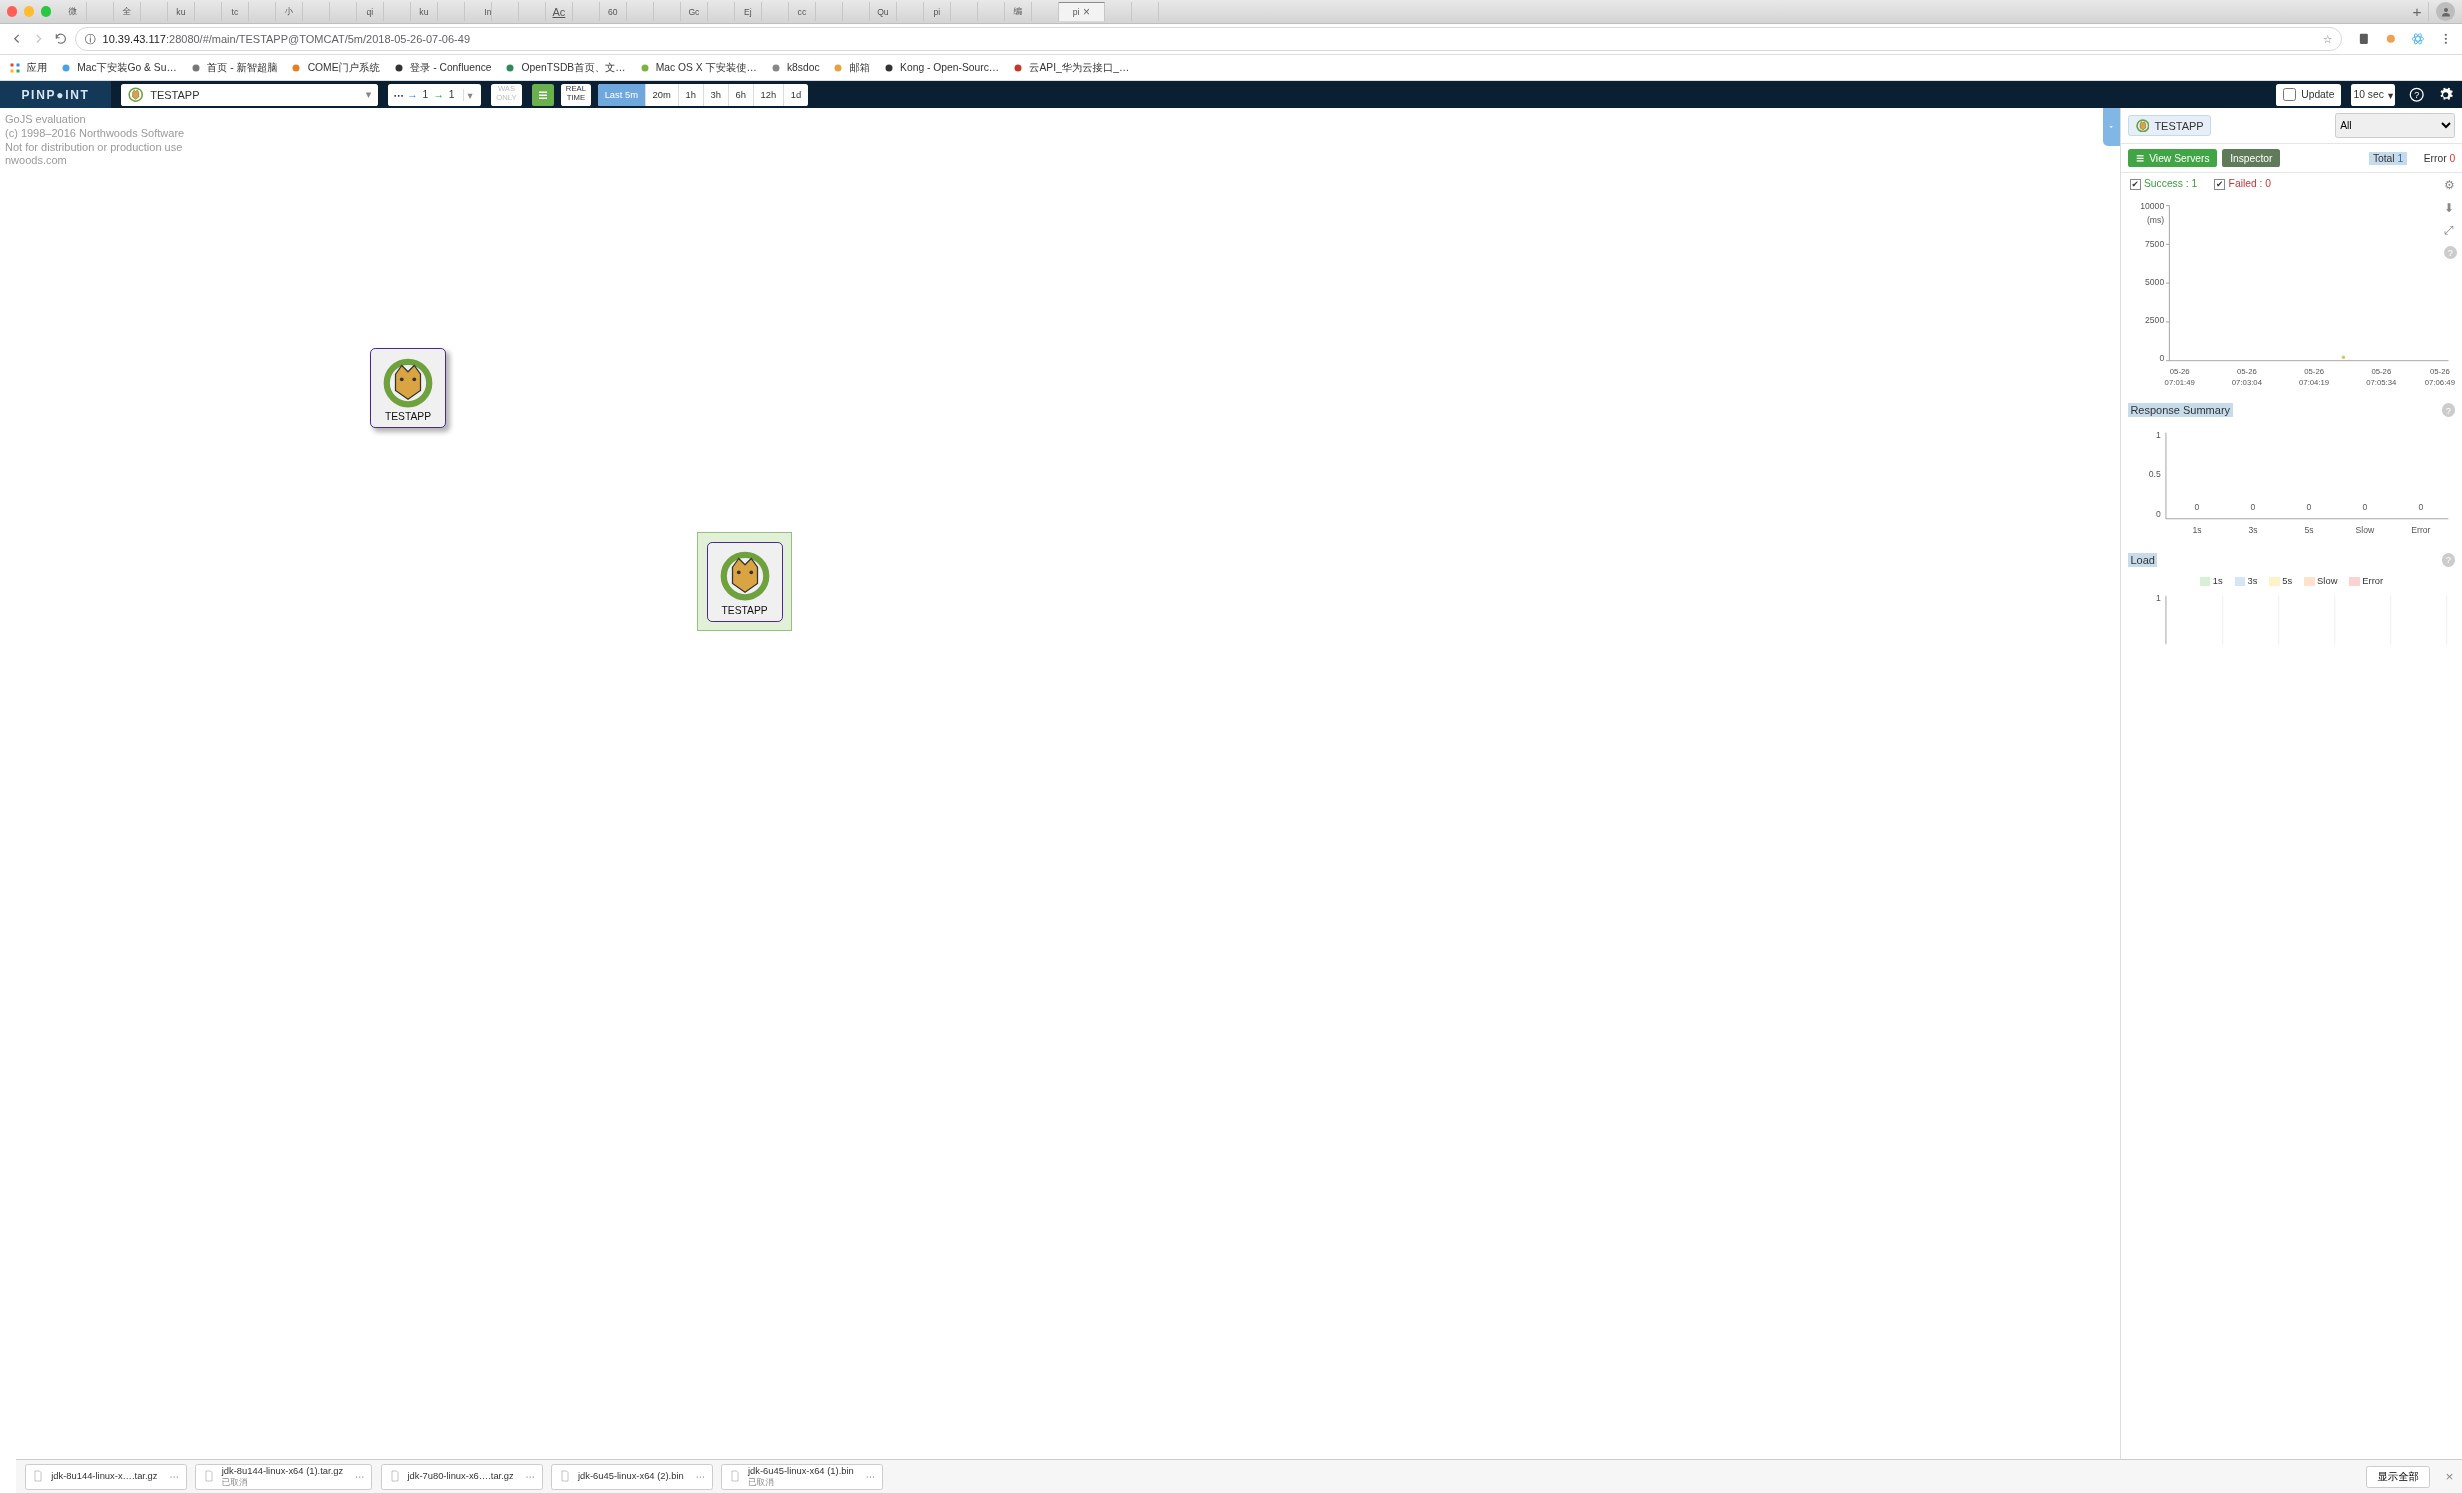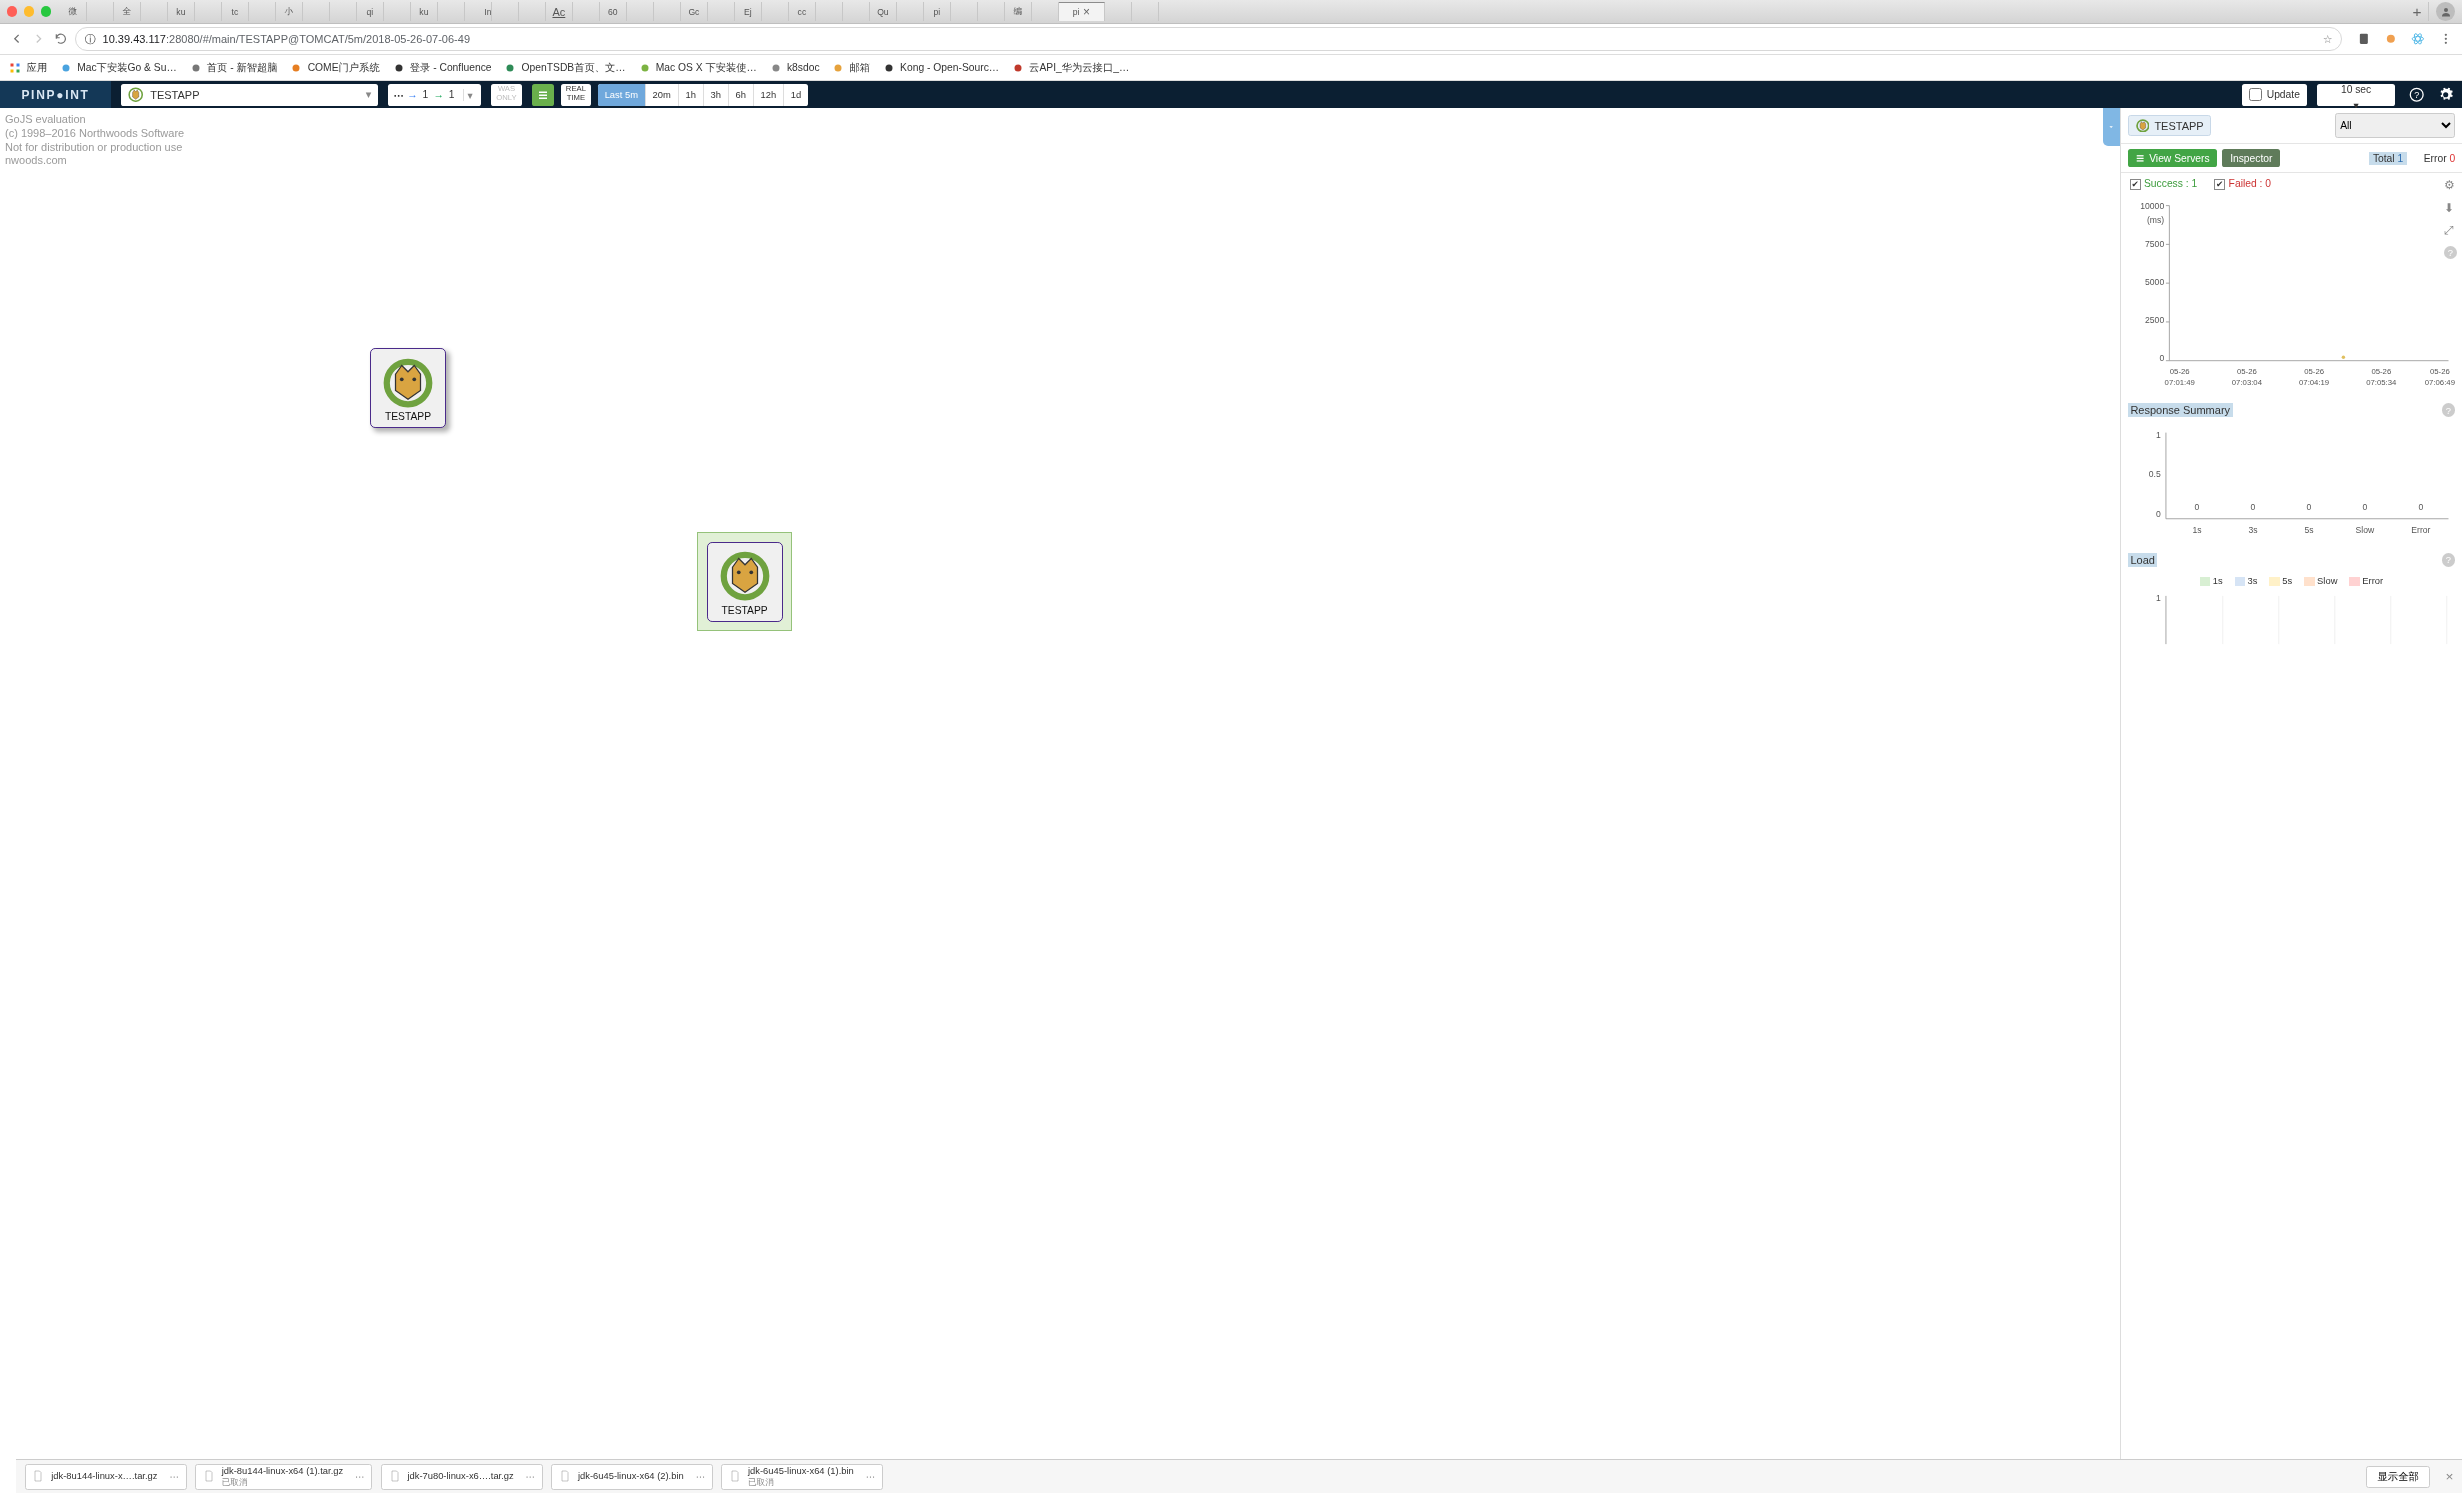--- a/index.html
+++ b/index.html
@@ -45,21 +45,21 @@
 .was-only{height:22px;background:#fff;border-radius:2.6px;padding:1.7px 5.1px;font-size:7.7px;line-height:8.6px;color:#bcbcbc;text-align:center;margin-left:5.1px;}
 .green-btn{width:22px;height:22px;background:#6ab04c;border-radius:2.6px;display:flex;align-items:center;justify-content:center;margin-left:5.1px;}
 .green-btn svg{width:12px;height:12px;color:#fff;}
 .realtime{height:22px;background:#fff;border-radius:2.6px;padding:1.7px 5.1px;font-size:7.7px;line-height:8.6px;color:#333;text-align:center;margin-left:1.7px;}
 .range-group{height:22px;background:#fff;border-radius:2.6px;display:flex;margin-left:1.7px;overflow:hidden;}
 .range-btn{padding:0 6.8px;display:flex;align-items:center;font-size:9.4px;color:#333;border-right:0.9px solid #ddd;cursor:pointer;}
 .range-btn:last-child{border-right:none;}
 .range-btn.on{background:#6fa8dc;color:#fff;}
 .update-group{margin-left:auto;height:22px;background:#fff;border-radius:2.6px;display:flex;align-items:center;padding:0 6.8px;gap:5.1px;color:#333;font-size:10.3px;}
 .update-group input{margin:0;}
-.tensec{height:22px;background:#fff;border-radius:2.6px;display:flex;align-items:center;padding:0 24px;color:#333;font-size:10.3px;margin-left:5.1px;gap:4.3px;flex-direction:column;}
+.tensec{height:22px;background:#fff;border-radius:2.6px;display:flex;align-items:center;padding:0 2px;color:#333;font-size:10.3px;margin-left:5.1px;gap:4.3px;}
 .pp-right-ic{width:15.4px;height:15.4px;color:#fff;margin-left:8.6px;display:flex;align-items:center;justify-content:center;cursor:pointer;}
 .twod-dropdown{position:absolute;left:595px;top:108px;width:26px;height:19px;background:#fff;border:0.9px solid #ccc;border-top:none;font-size:9.4px;display:flex;align-items:center;justify-content:center;color:#333;}
 
 
 .content{position:relative;display:flex;height:calc(100vh - 24px - 31px - 26px - 27px - 34px);}
 .canvas{flex:1;position:relative;background:#fff;}
 .gojs-wm{position:absolute;left:5px;top:5.1px;color:#9a9a9a;font-size:11px;line-height:13.7px;}
 .node{position:absolute;border:1.7px solid #4a2a8a;border-radius:5.1px;background:#f0f0f0;padding:8.6px 12px 5.1px;display:flex;flex-direction:column;align-items:center;gap:3.4px;}
 .node.shadow{box-shadow:3.4px 3.4px 5.1px rgba(0,0,0,.3);}
 .node-label{font-size:10.3px;color:#111;font-weight:500;}

